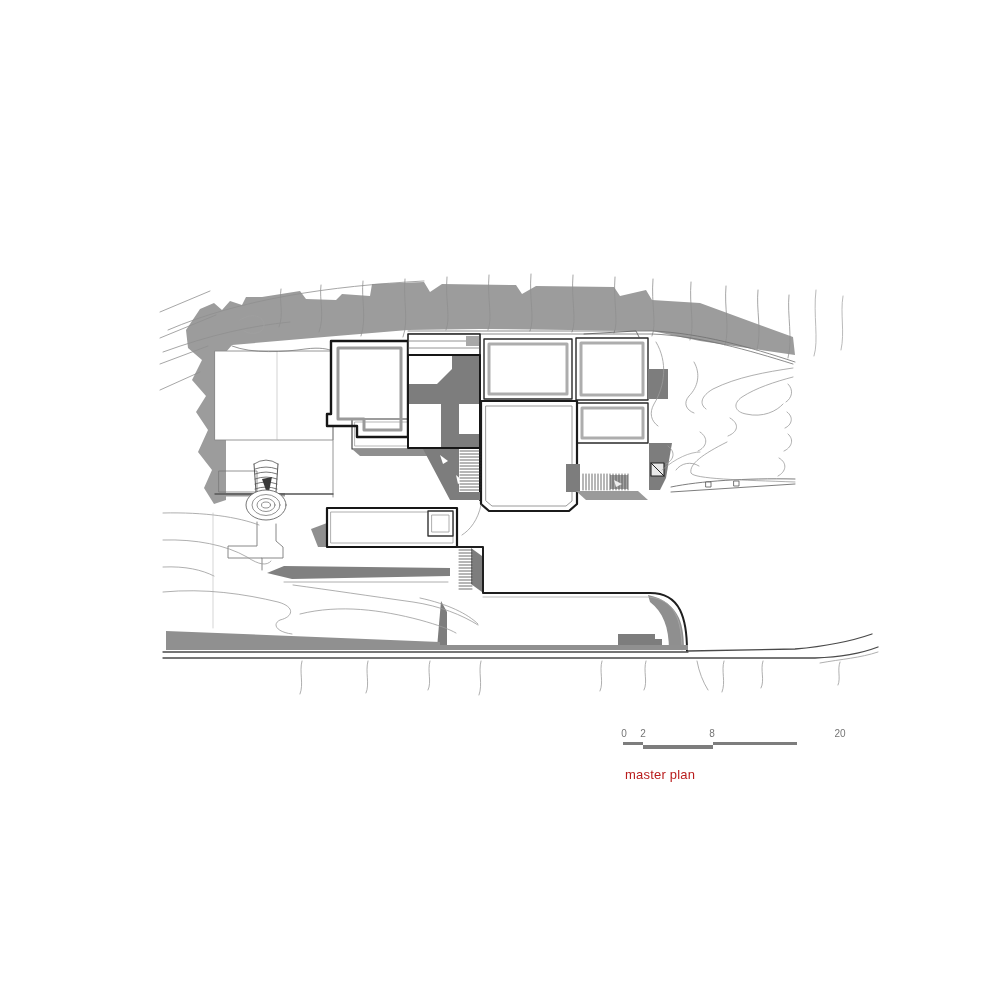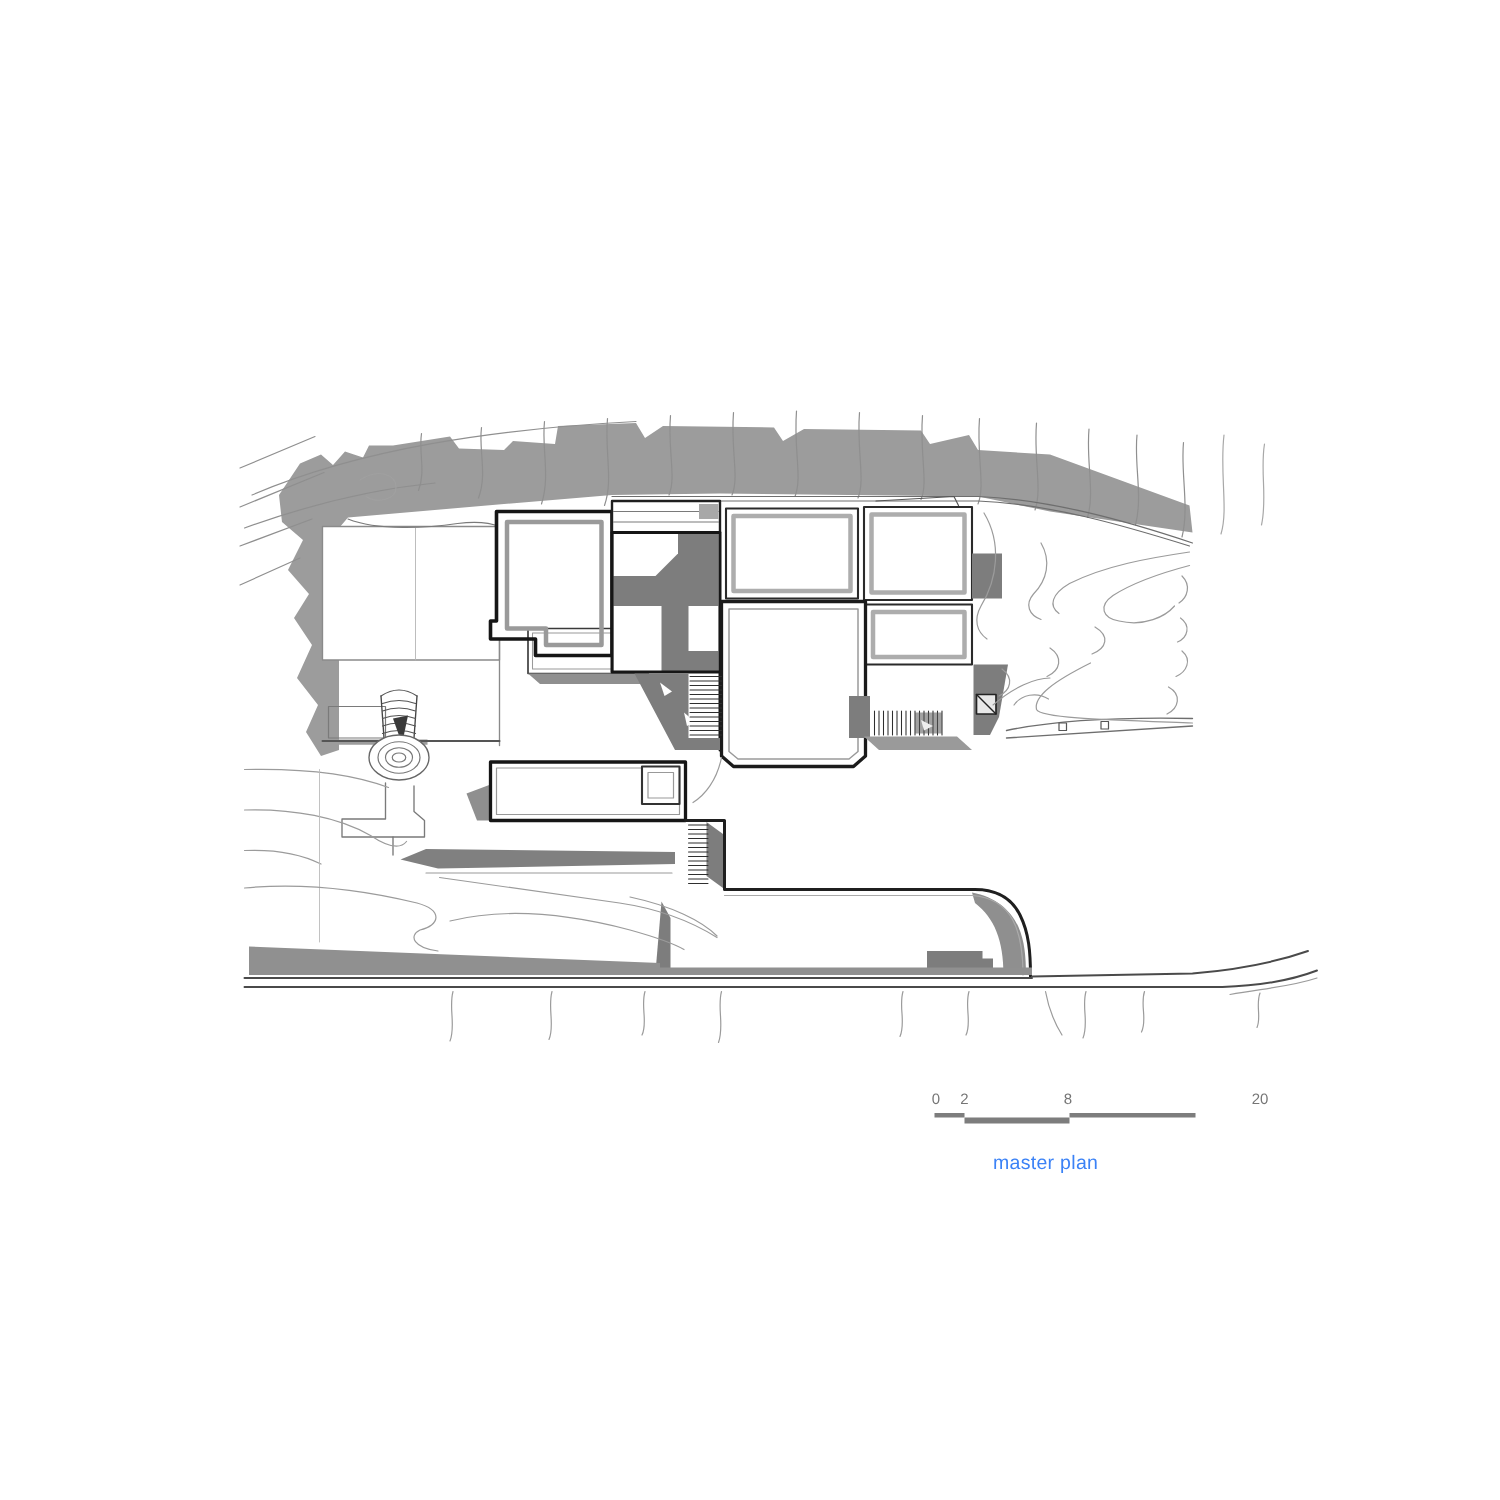--- a/index.html
+++ b/index.html
@@ -8,21 +8,21 @@
   .plan-svg{position:absolute;left:0;top:0;width:1000px;height:1000px;}
   .scalebar-seg{position:absolute;background:#7d7d7d;}
   .seg1{left:623px;top:741.5px;width:20px;height:3.5px;}
   .seg2{left:643px;top:745px;width:70px;height:4px;}
   .seg3{left:713px;top:741.5px;width:84px;height:3.5px;}
   .scalelabel{position:absolute;top:728px;font-size:10px;color:#757575;text-align:center;}
   .lab0{left:617px;width:14px;}
   .lab2{left:636px;width:14px;}
   .lab10{left:702px;width:20px;}
   .lab20{left:814px;width:20px;margin-left:16px;}
-  .caption{position:absolute;left:662px;top:767px;font-size:13px;color:#3b82f6;letter-spacing:.2px;}
+  .caption{position:absolute;left:625px;top:767px;font-size:13px;color:#b91c1c;letter-spacing:.2px;}
 </style>
 </head>
 <body>
 
 <div class="canvas">
 
 <svg class="plan-svg" viewBox="0 0 1000 1000" fill="none" stroke-linecap="round" stroke-linejoin="round">
 
   <g>
     <path fill="#9c9c9c" d="M186,330 L200,309 L214,303 L222,310 L230,301 L242,305 L246,297 L262,297

